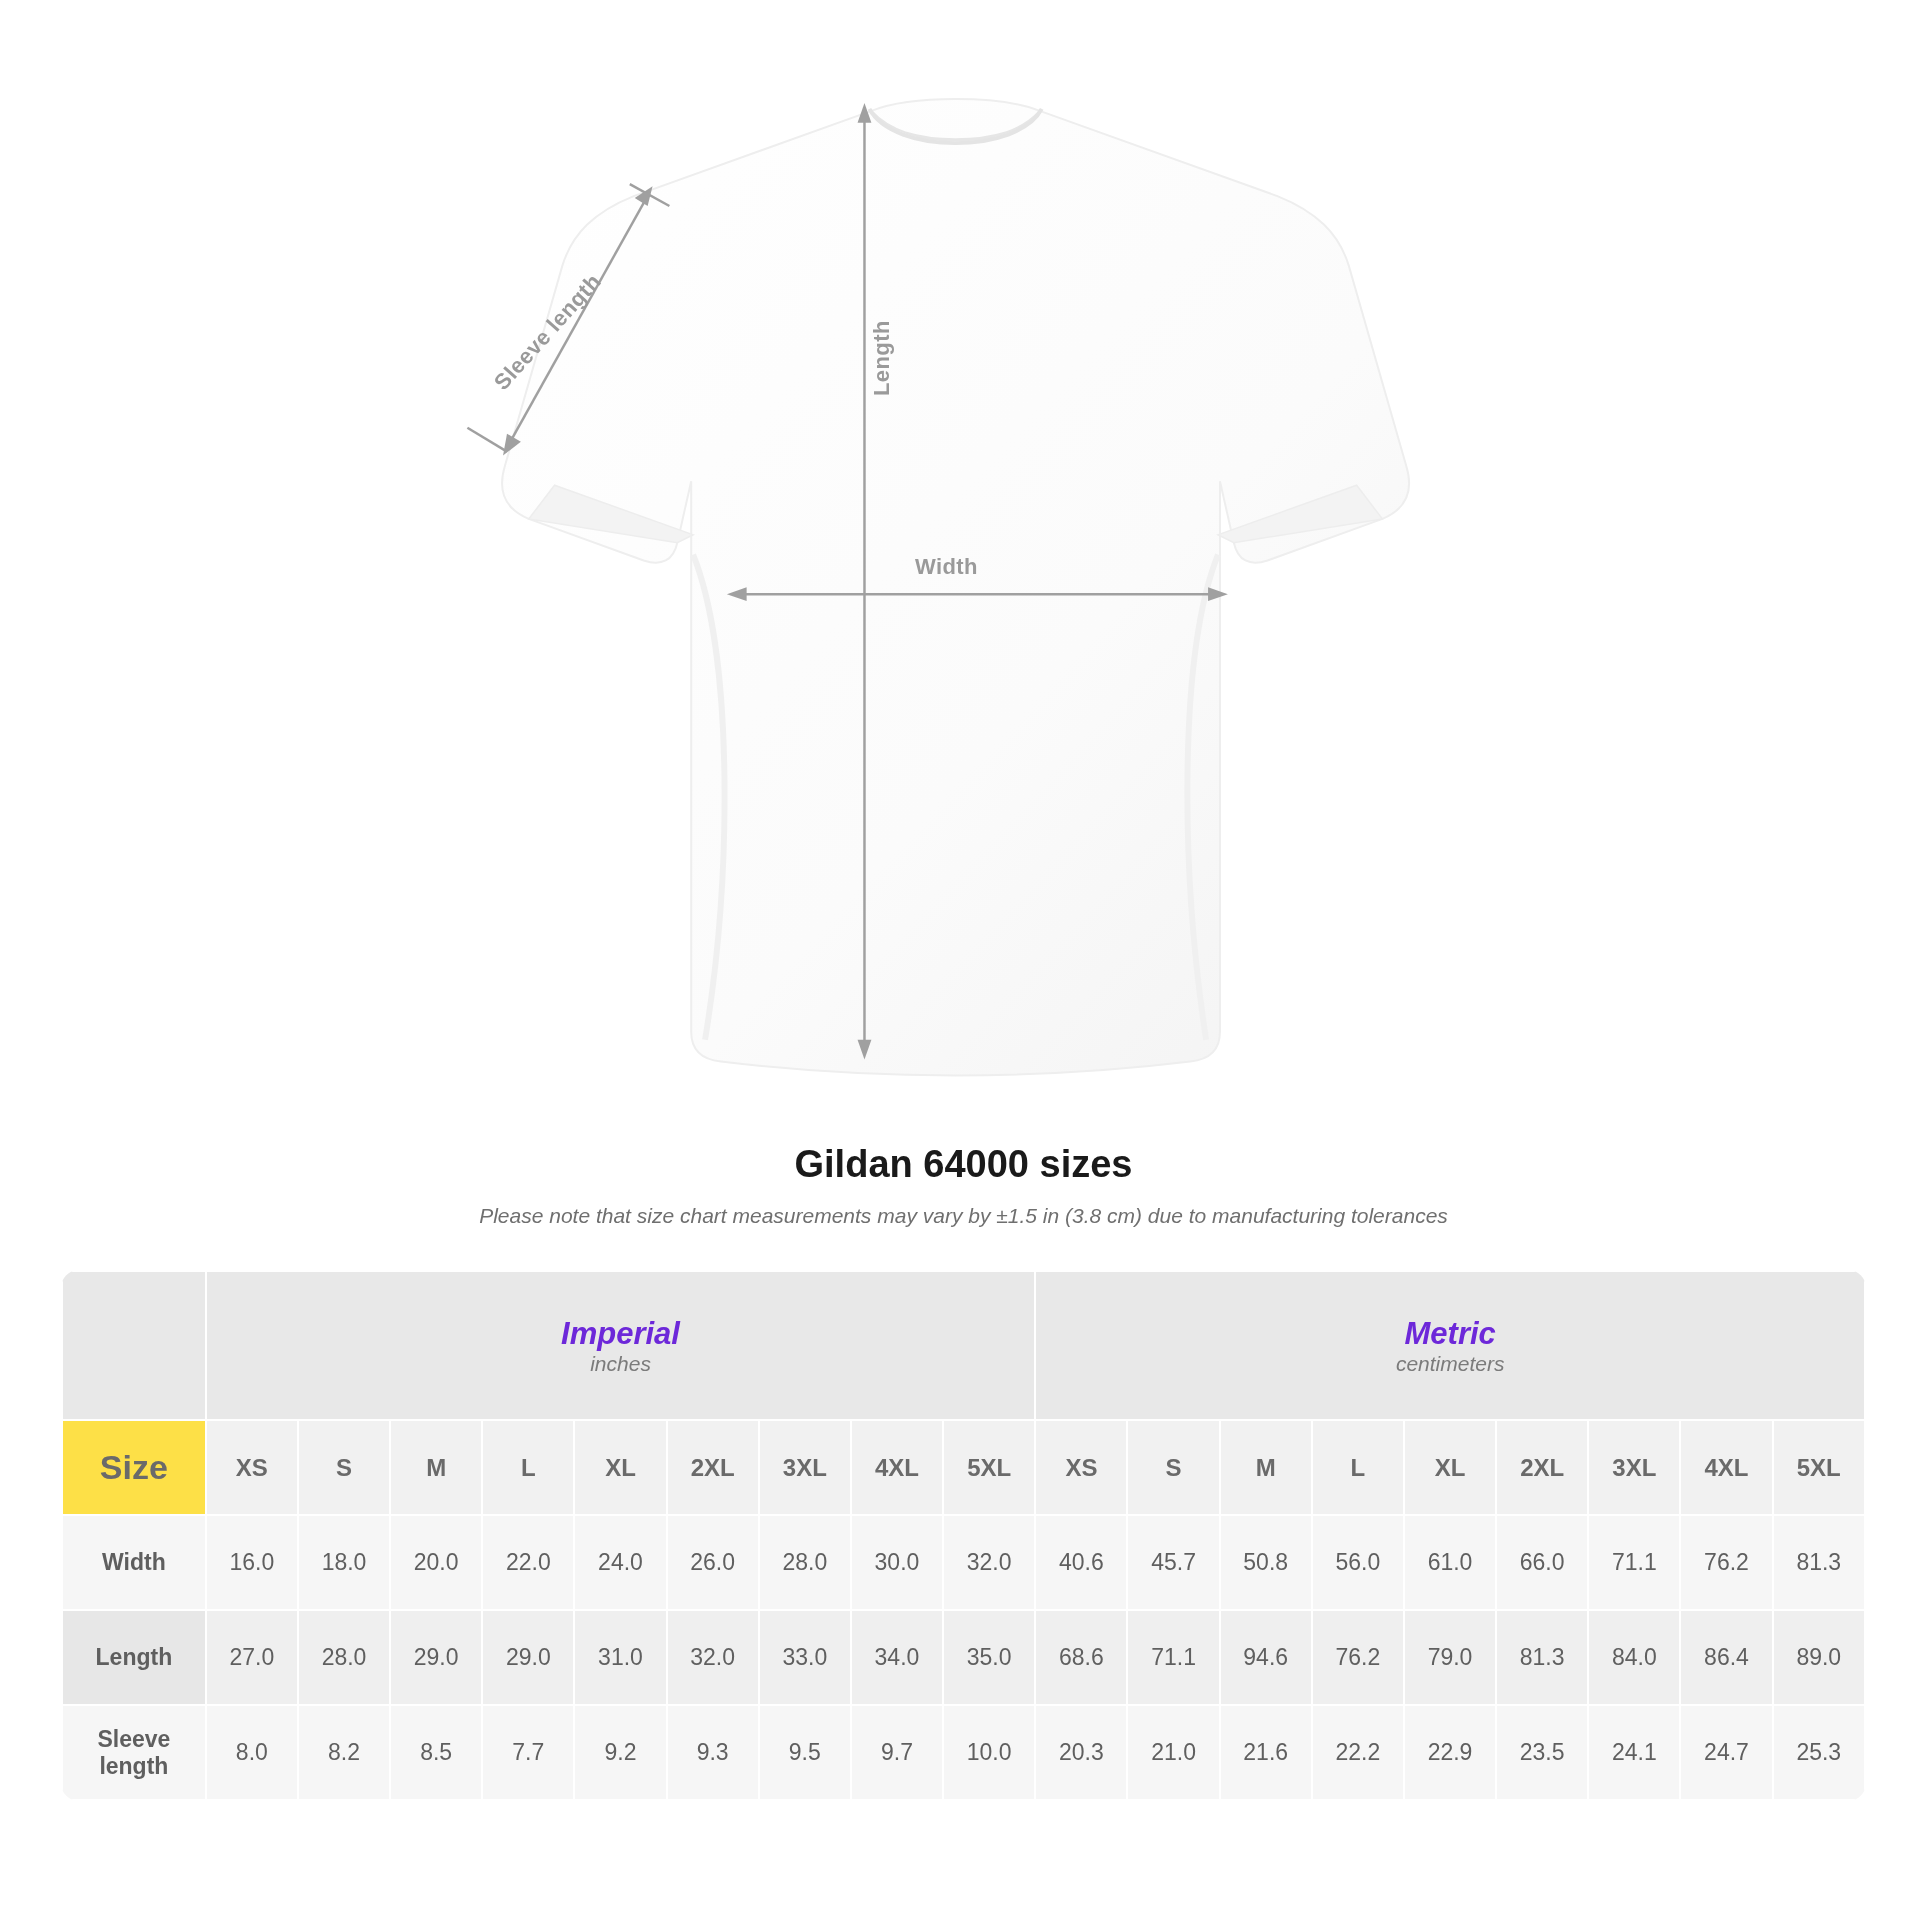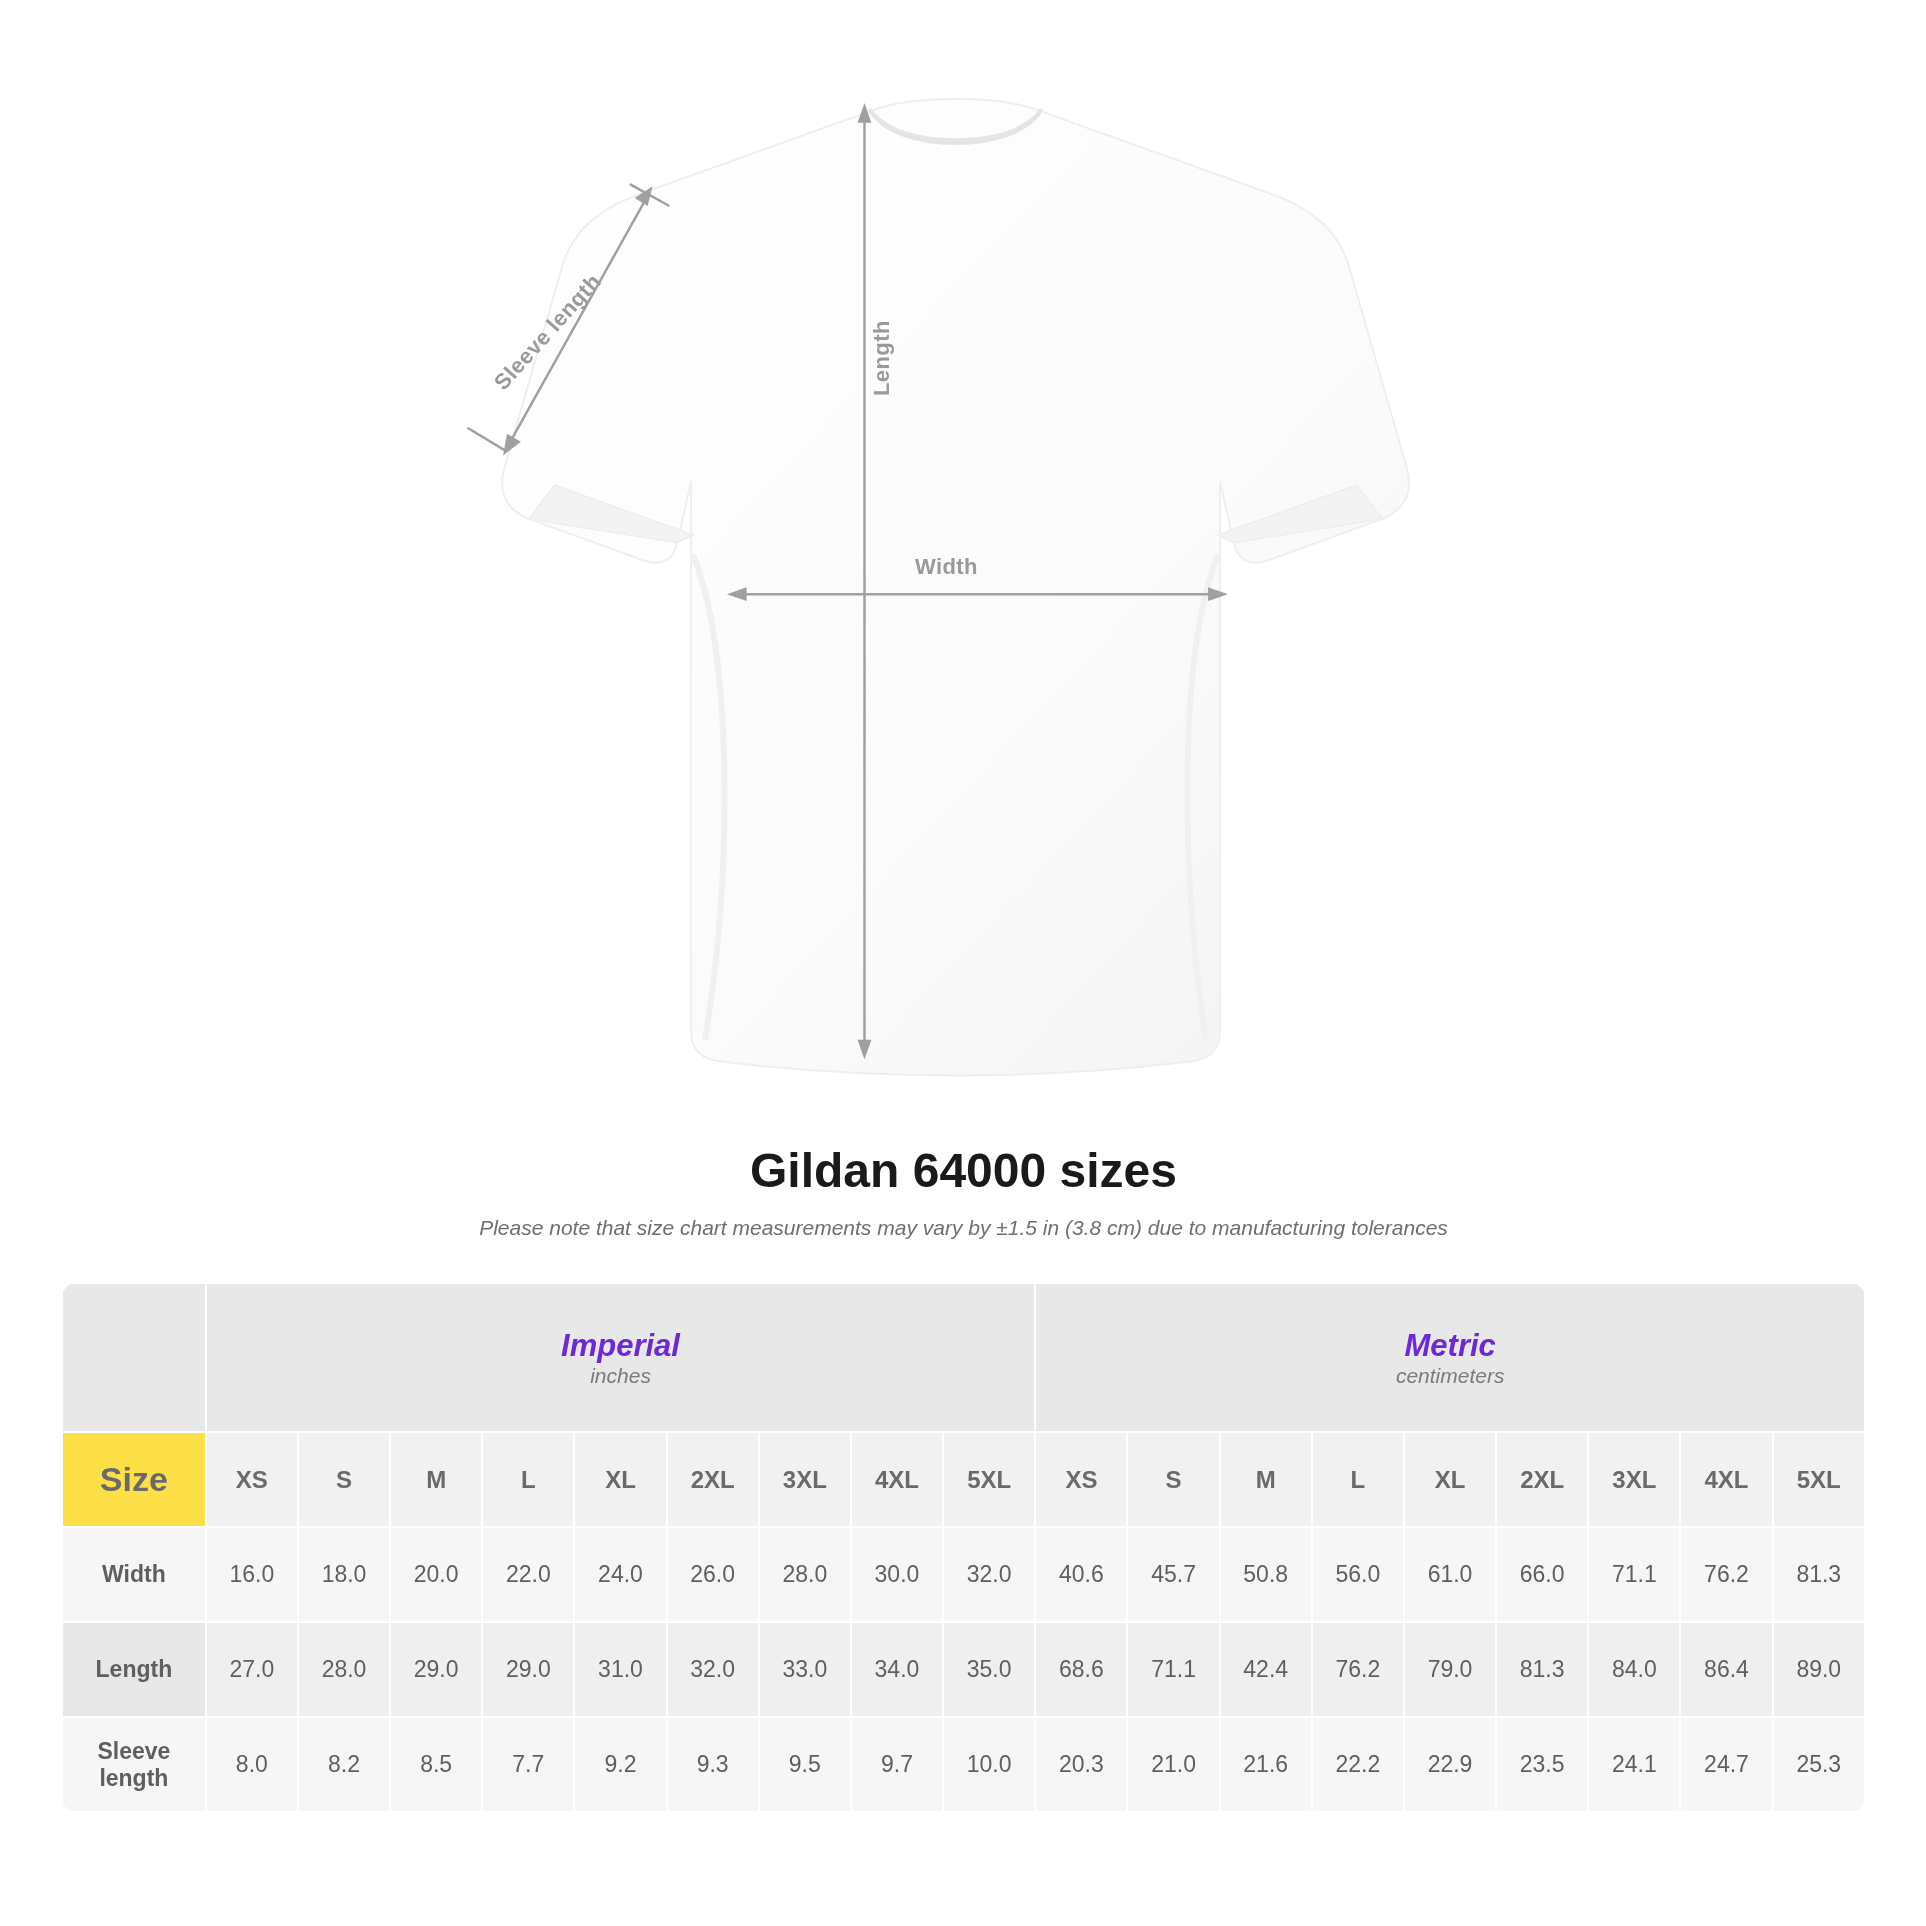--- a/index.html
+++ b/index.html
@@ -44,21 +44,21 @@
   .label-sleeve {
     left: 489px;
     top: 378px;
     transform: rotate(-48deg);
     transform-origin: left top;
   }
 
   
   .chart-title {
     text-align: center;
-    font-size: 48px;
+    font-size: 38px;
     font-weight: bold;
     color: #1a1a1a;
     margin-top: 24px;
   }
   .chart-note {
     text-align: center;
     font-size: 21px;
     font-style: italic;
     color: #6f6f6f;
     margin-top: 18px;
@@ -281,21 +281,21 @@
           <td>28.0</td>
           <td>29.0</td>
           <td>29.0</td>
           <td>31.0</td>
           <td>32.0</td>
           <td>33.0</td>
           <td>34.0</td>
           <td>35.0</td>
           <td>68.6</td>
           <td>71.1</td>
-          <td>42.4</td>
+          <td>94.6</td>
           <td>76.2</td>
           <td>79.0</td>
           <td>81.3</td>
           <td>84.0</td>
           <td>86.4</td>
           <td>89.0</td>
         </tr>
 
         <tr class="data-row">
           <td class="rowlabel">Sleeve length</td>

